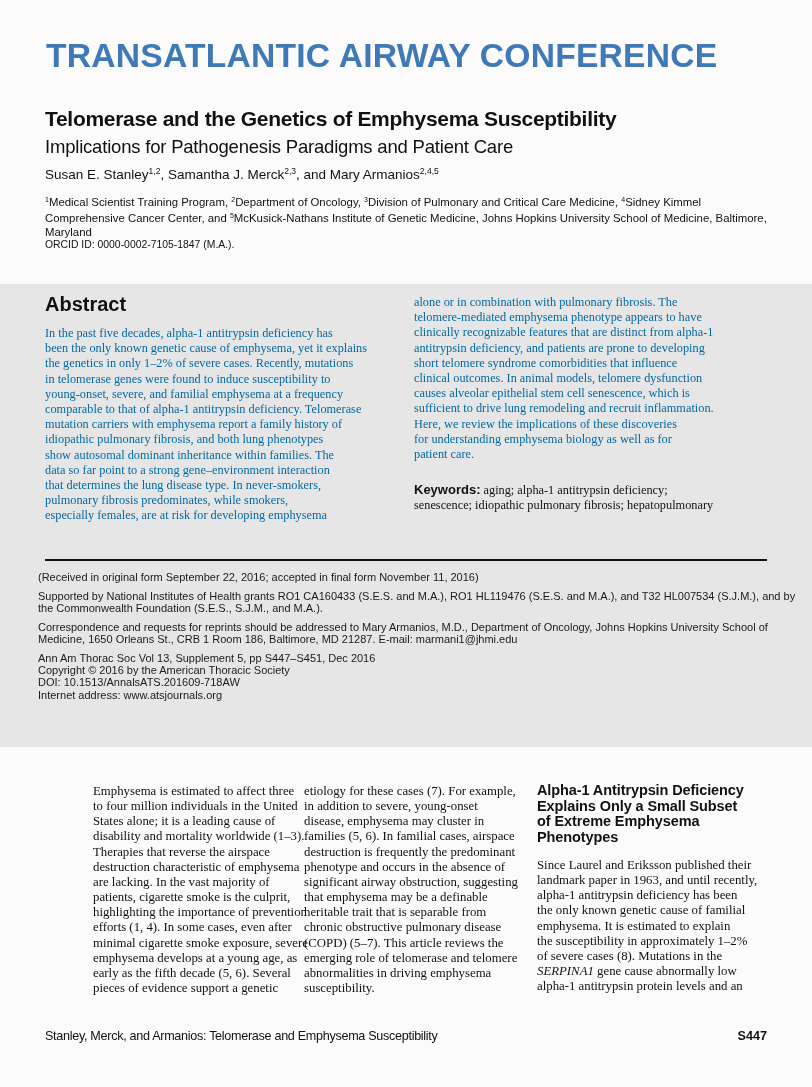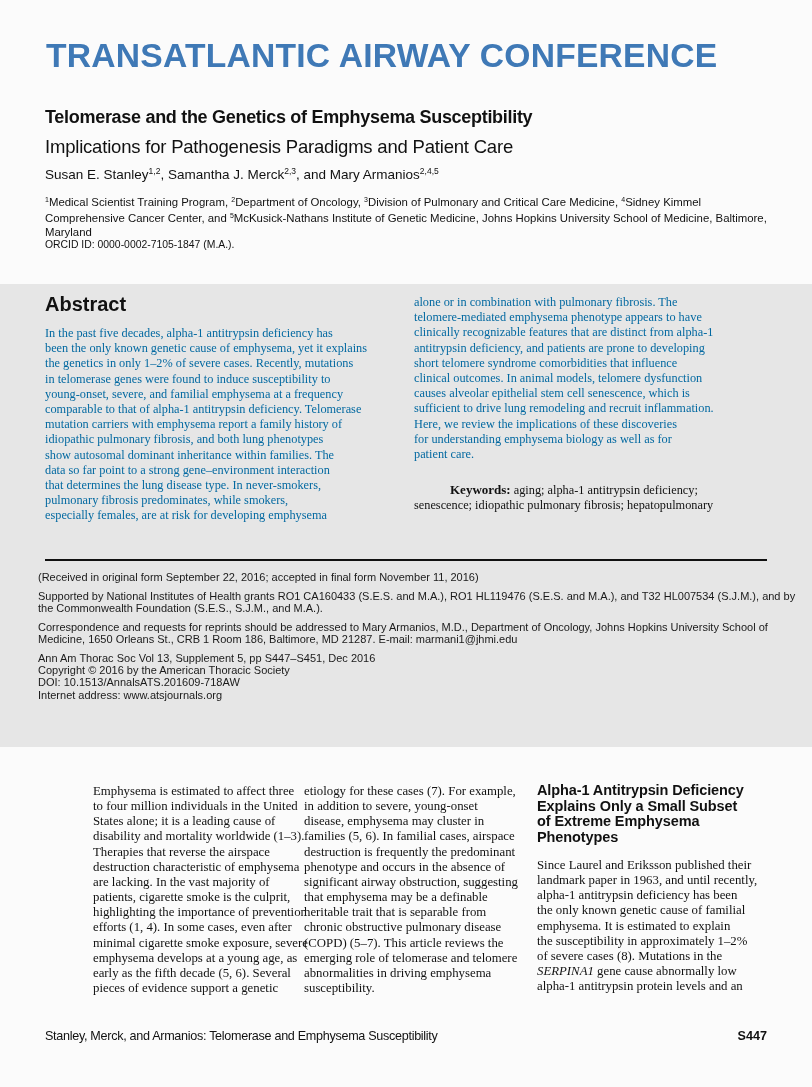--- a/index.html
+++ b/index.html
@@ -10,21 +10,21 @@
     }
     .conf-title {
       position: absolute; left: 46px; top: 37px;
       font-family: "Liberation Sans", sans-serif; font-weight: bold;
       font-size: 33px; letter-spacing: 0.2px; color: #3f79b6;
       transform: scaleX(1.02); transform-origin: left;
       white-space: nowrap;
     }
     .article-title {
       position: absolute; left: 45px; top: 107px;
-      font-size: 18px; font-weight: bold; letter-spacing: -0.3px; white-space: nowrap;
+      font-size: 21px; font-weight: bold; letter-spacing: -0.3px; white-space: nowrap;
     }
     .article-subtitle {
       position: absolute; left: 45px; top: 136px;
       font-size: 18.5px; letter-spacing: -0.2px; white-space: nowrap;
     }
     .authors {
       position: absolute; left: 45px; top: 166px;
       font-size: 13.5px; white-space: nowrap;
     }
     .authors sup { font-size: 8.5px; vertical-align: 5px; }
@@ -47,21 +47,21 @@
     }
     .abstract-col {
       position: absolute; font-family: "Liberation Serif", serif;
       font-size: 12.3px; line-height: 15.2px; color: #0369a1;
     }
     .abstract-col .line { display: block; white-space: nowrap; }
     .abs-left { left: 45px; top: 326px; }
     .abs-right { left: 414px; top: 295px; }
     .keywords { position: absolute; left: 414px; top: 482px;
       font-family: "Liberation Serif", serif; font-size: 12.3px; line-height: 15.2px; }
-    .keywords .kw-label { font-family: Liberation Serif, serif; font-weight: bold; font-size: 13px; margin-left: 36px; }
+    .keywords .kw-label { font-family: Liberation Sans, sans-serif; font-weight: bold; font-size: 13px; }
     .keywords .line { display: block; white-space: nowrap; }
     .divider {
       position: absolute; left: 45px; top: 559px; width: 722px; height: 1.5px; background: #111;
     }
     .meta { position: absolute; left: 38px; font-size: 11px; line-height: 12.2px; width: 730px; color: #1a1a1a; }
     .meta .line { display: block; white-space: nowrap; }
     .meta-received { top: 571px; }
     .meta-support { top: 590px; }
     .meta-corr { top: 621px; }
     .meta-citation { top: 652px; }

